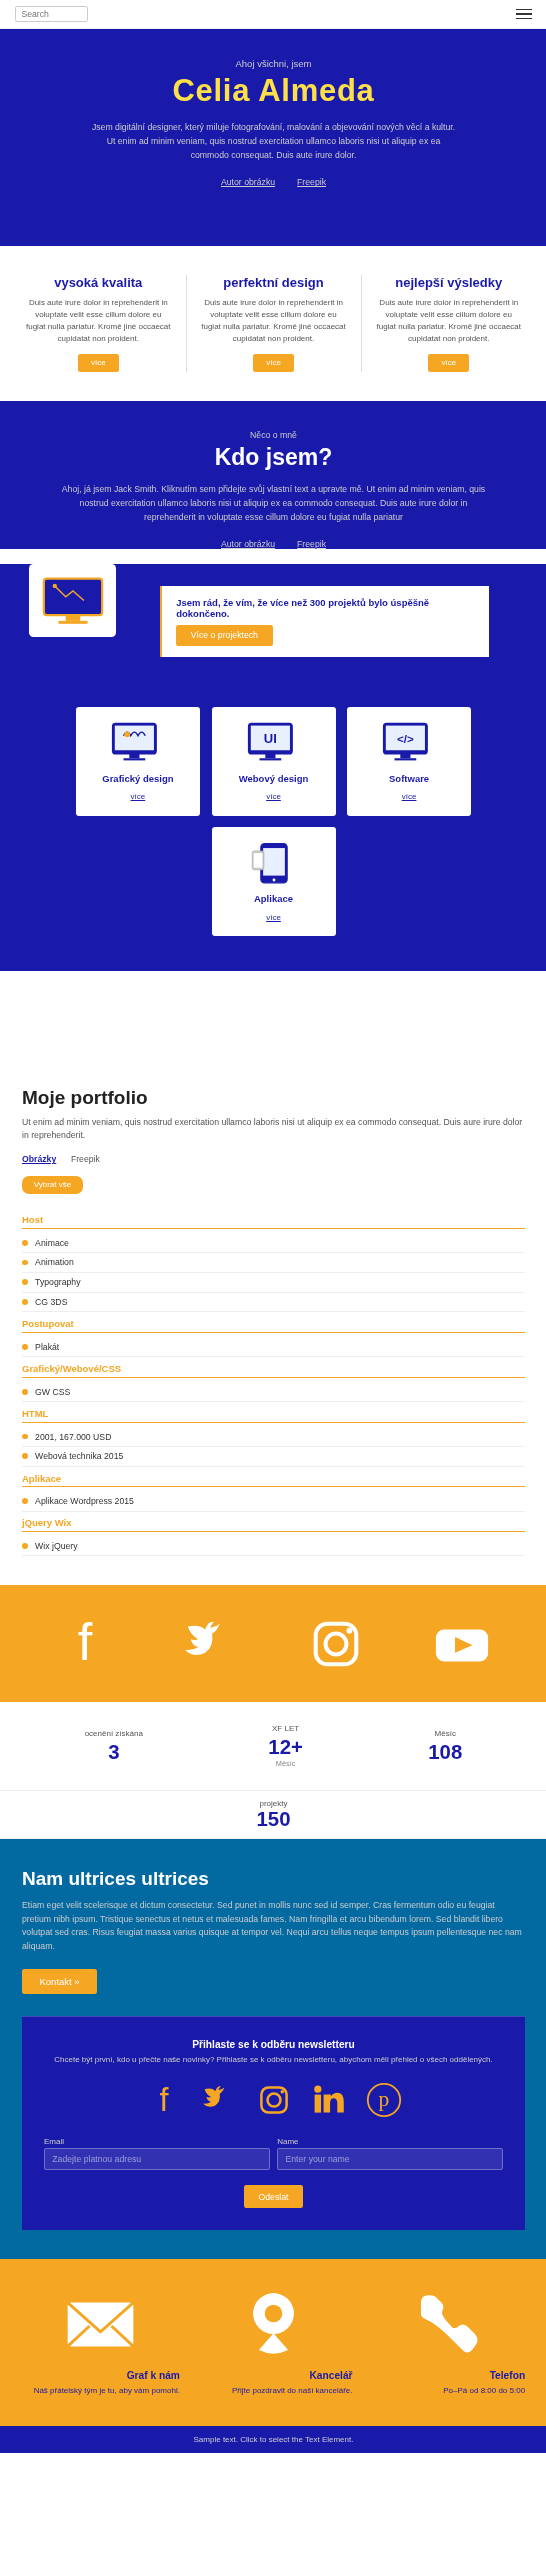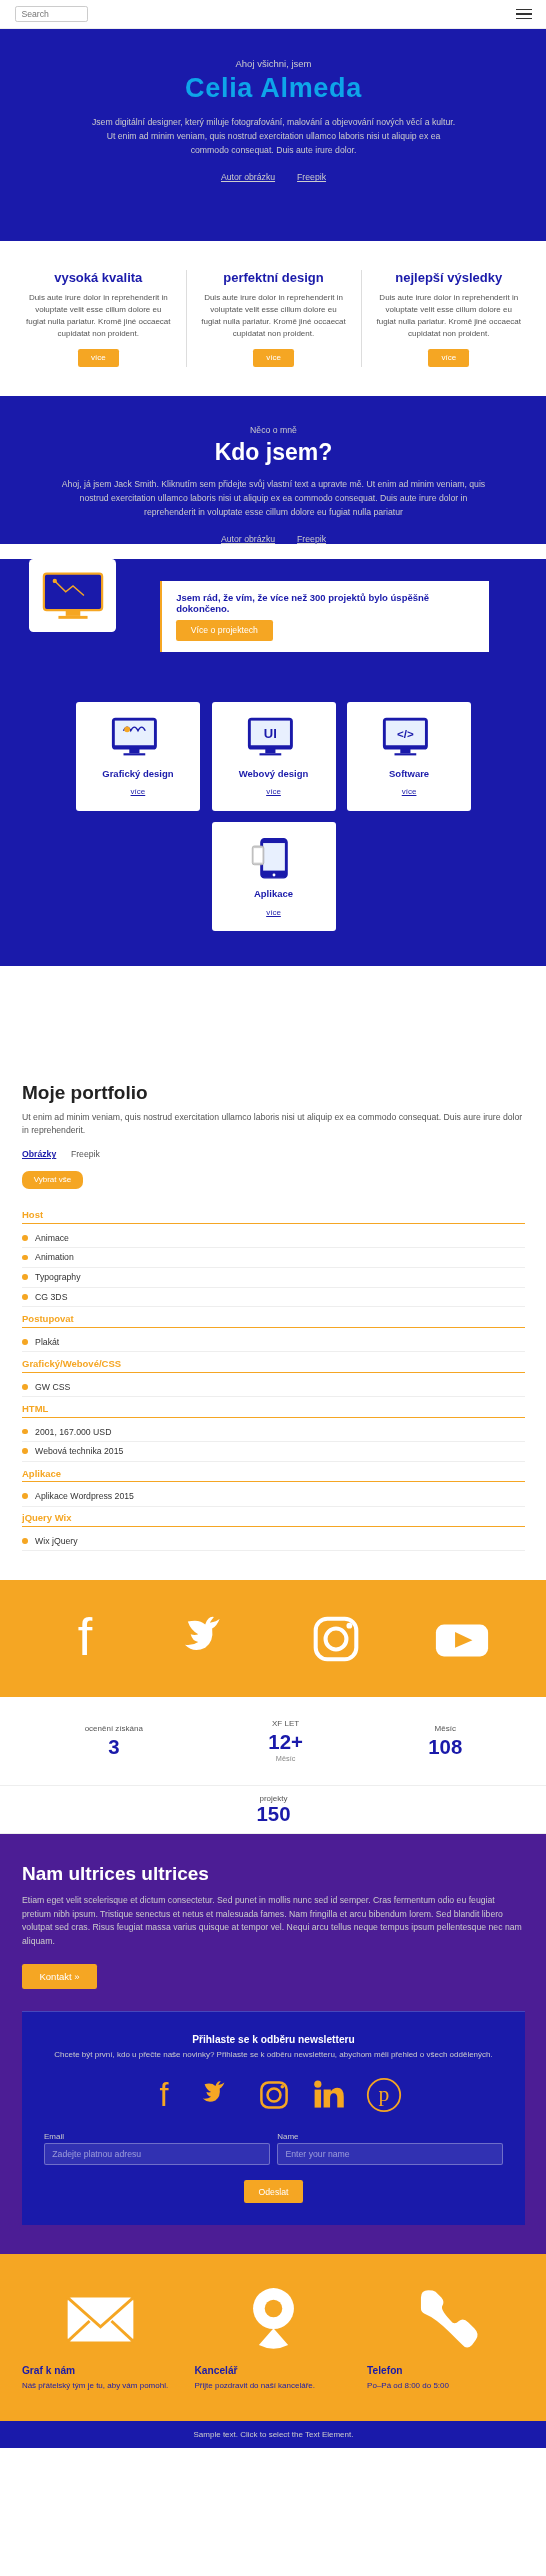--- a/index.html
+++ b/index.html
@@ -44,23 +44,23 @@
       color: #fff;
       text-align: center;
       padding: 29px 14.6px 44px;
     }
     .hero-subtitle {
       font-size: 9.5px;
       margin-bottom: 4.4px;
       color: #ccc;
     }
     .hero-title {
-      font-size: 27px;
+      font-size: 31px;
       font-weight: 900;
-      color: #0ea5e9;
+      color: #fde047;
       margin-bottom: 11.7px;
       letter-spacing: 0.7px;
     }
     .hero-desc {
       font-size: 8.7px;
       color: #ccc;
       max-width: 364px;
       margin: 0 auto 14.6px;
       line-height: 1.6;
     }
@@ -297,21 +297,21 @@
       background: #fff;
       text-align: center;
       padding: 7.3px;
       border-bottom: 1.5px solid #eee;
     }
     .projects-count-label { font-size: 8px; color: #555; }
     .projects-count-val { font-size: 20.4px; font-weight: 900; color: #1a1aaa; }
 
     
     .cta-section {
-      background: #4c1d95;
+      background: #0369a1;
       color: #fff;
       padding: 29px 22px;
     }
     .cta-title {
       font-size: 19px;
       font-weight: 900;
       margin-bottom: 8.7px;
     }
     .cta-desc {
       font-size: 8.7px;
@@ -399,21 +399,21 @@
     }
 
     
     .contact {
       background: #f5a623;
       display: flex;
       justify-content: space-around;
       padding: 29px 14.6px;
     }
     .contact-col {
-      text-align: left;
+      text-align: right;
       flex: 1;
       padding: 0 7.3px;
     }
     .contact-icon {
       width: 73px;
       height: 73px;
       margin: 0 auto 8.7px;
     }
     .contact-icon svg { width: 73px; height: 73px; fill: #fff; }
     .contact-col-title {

